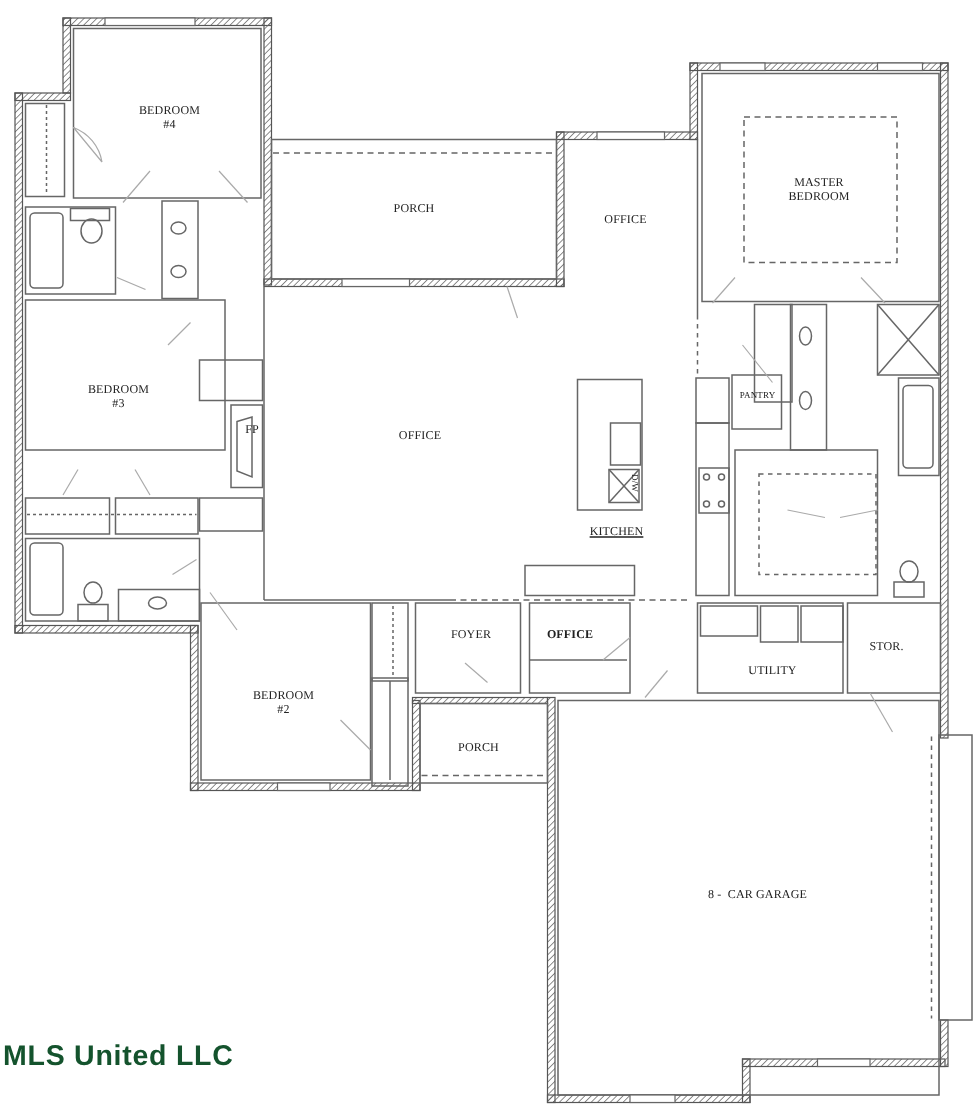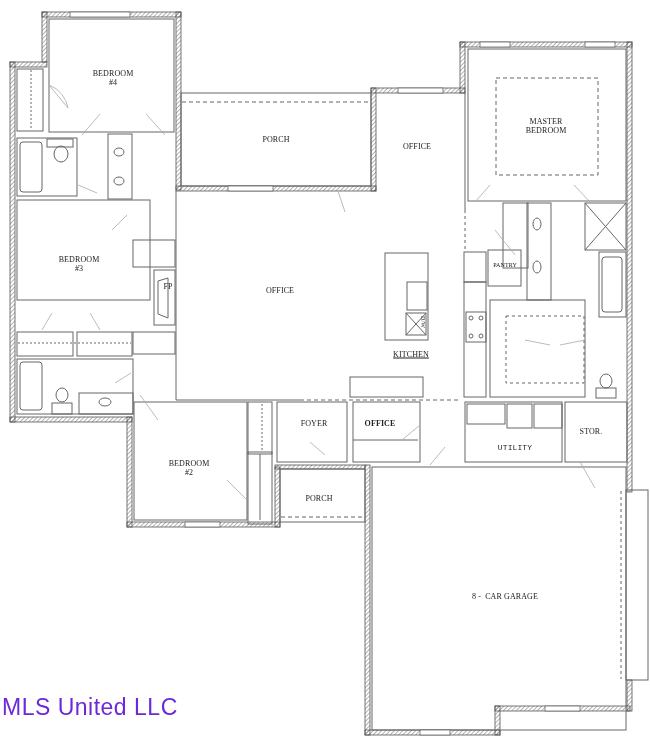--- a/index.html
+++ b/index.html
@@ -1,20 +1,20 @@
 <!DOCTYPE html>
 <html><head>
 <meta charset="utf-8">
 <style>
   html,body{margin:0;padding:0;background:#ffffff;}
   body{width:650px;height:740px;position:relative;overflow:hidden;font-family:"Liberation Serif","DejaVu Serif",serif;}
   #plan{position:absolute;left:0;top:0;width:650px;height:740px;}
   .lbl{position:absolute;font-family:"Liberation Serif","DejaVu Serif",serif;font-size:8px;color:#222;text-align:center;line-height:9px;white-space:pre;transform:translate(-50%,-50%);letter-spacing:0.1px;}
   .lbl.sm{font-size:6px;line-height:7px;}
-  .watermark{position:absolute;left:2px;top:694px;font-family:"Liberation Sans","DejaVu Sans",sans-serif;font-size:23px;color:#6d28d9;font-weight:400;letter-spacing:0.5px;}
+  .watermark{position:absolute;left:2px;top:694px;font-family:"Liberation Sans","DejaVu Sans",sans-serif;font-size:19px;color:#14532d;font-weight:700;letter-spacing:0.5px;}
 </style>
 </head>
 <body>
 
 <svg id="plan" viewBox="0 0 650 740" xmlns="http://www.w3.org/2000/svg">
   <defs>
     <pattern id="hatch" patternUnits="userSpaceOnUse" width="3" height="3" patternTransform="rotate(45)">
       <line x1="0" y1="0" x2="0" y2="3" stroke="#666" stroke-width="1"></line>
     </pattern>
   </defs>
@@ -193,21 +193,21 @@
 <div class="lbl" style="left:546px;top:126px;">MASTER
 BEDROOM</div>
 <div class="lbl" style="left:79px;top:264px;">BEDROOM
 #3</div>
 <div class="lbl" style="left:168px;top:286px;">FP</div>
 <div class="lbl" style="left:280px;top:290px;">OFFICE</div>
 <div class="lbl sm" style="left:505px;top:265px;">PANTRY</div>
 <div class="lbl" style="left:411px;top:354px;text-decoration:underline;">KITCHEN</div>
 <div class="lbl" style="left:314px;top:423px;">FOYER</div>
 <div class="lbl" style="left:380px;top:423px;font-weight:bold;">OFFICE</div>
-<div class="lbl" style="left:515px;top:447px;font-family:Liberation Mono, monospace;">UTILITY</div>
+<div class="lbl" style="left:515px;top:447px;">UTILITY</div>
 <div class="lbl" style="left:591px;top:431px;text-align:right;">STOR.</div>
 <div class="lbl" style="left:189px;top:468px;">BEDROOM
 #2</div>
 <div class="lbl" style="left:319px;top:498px;">PORCH</div>
 <div class="lbl" style="left:505px;top:596px;">8 -  CAR GARAGE</div>
 <div class="lbl sm" style="left:422px;top:322px;transform:translate(-50%,-50%) rotate(90deg);">D/W</div>
 
 <div class="watermark">MLS United LLC</div>
 
 </body></html>

